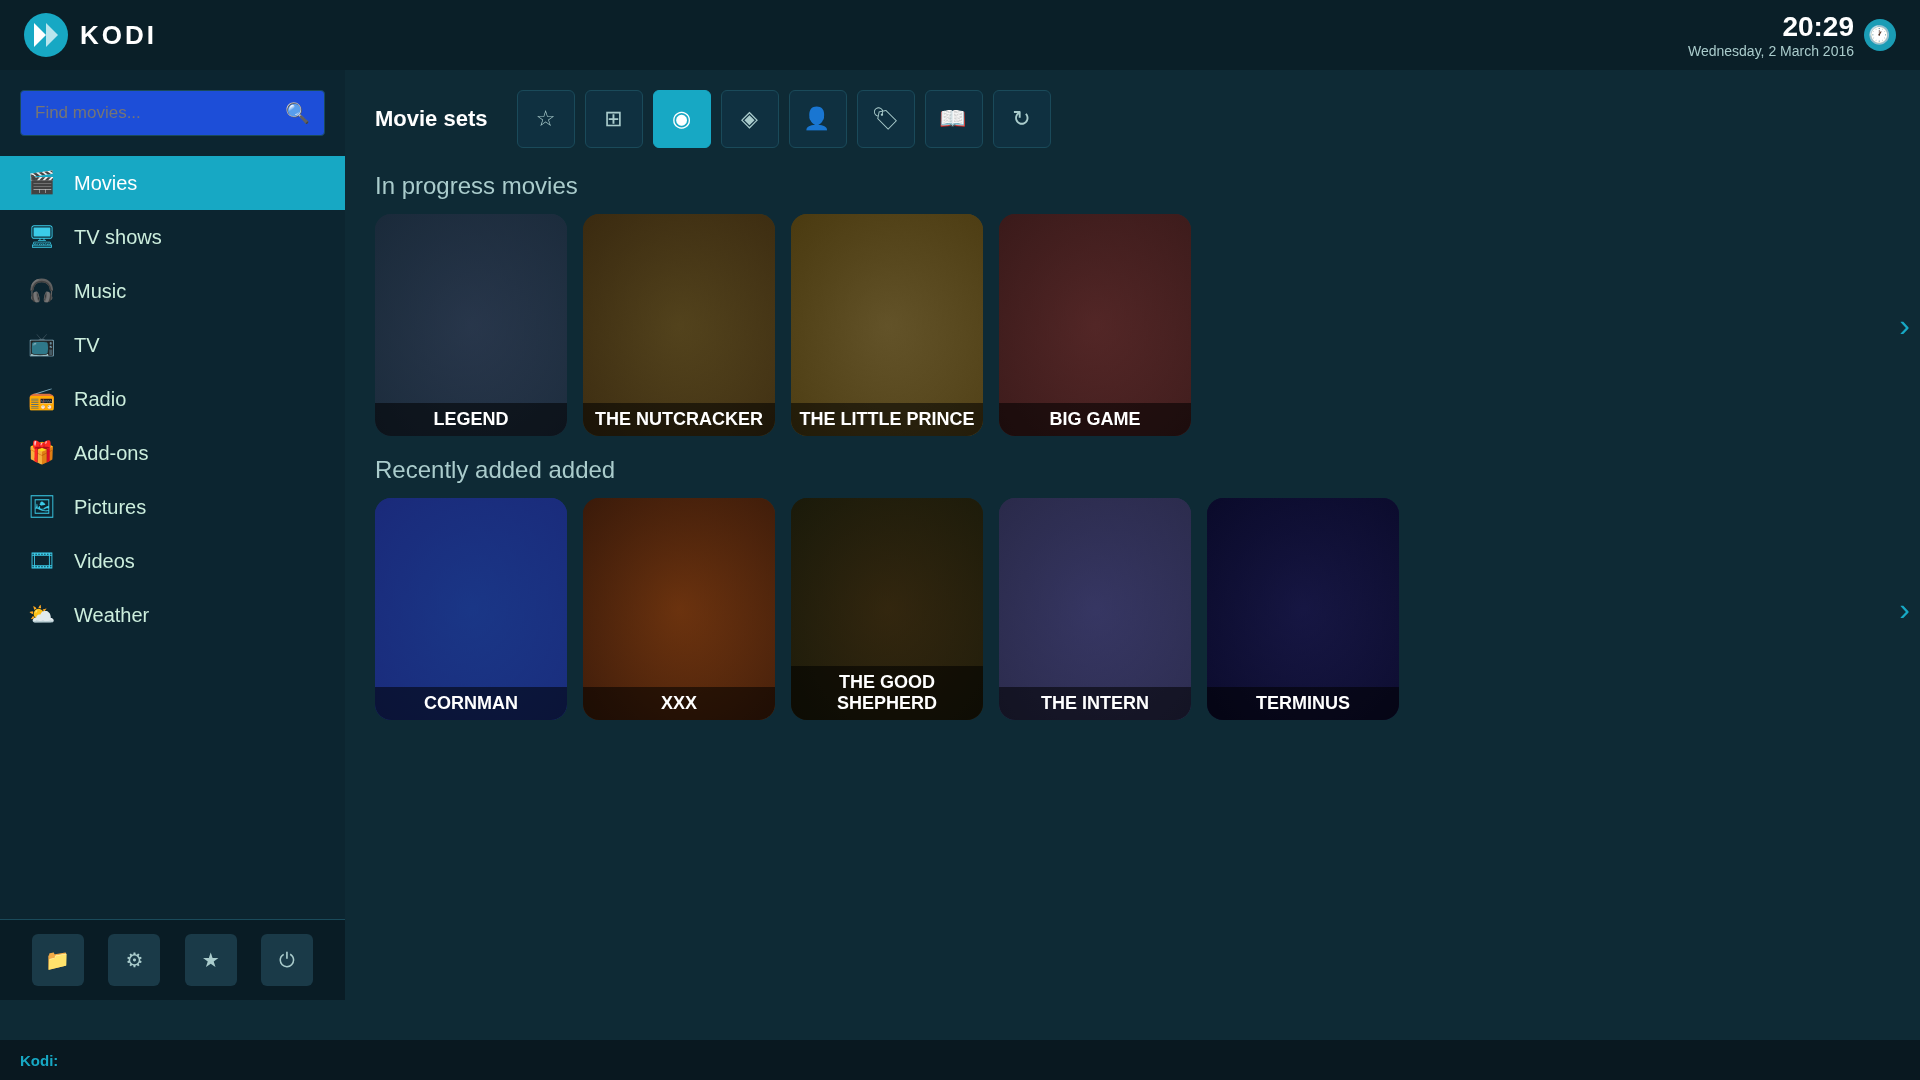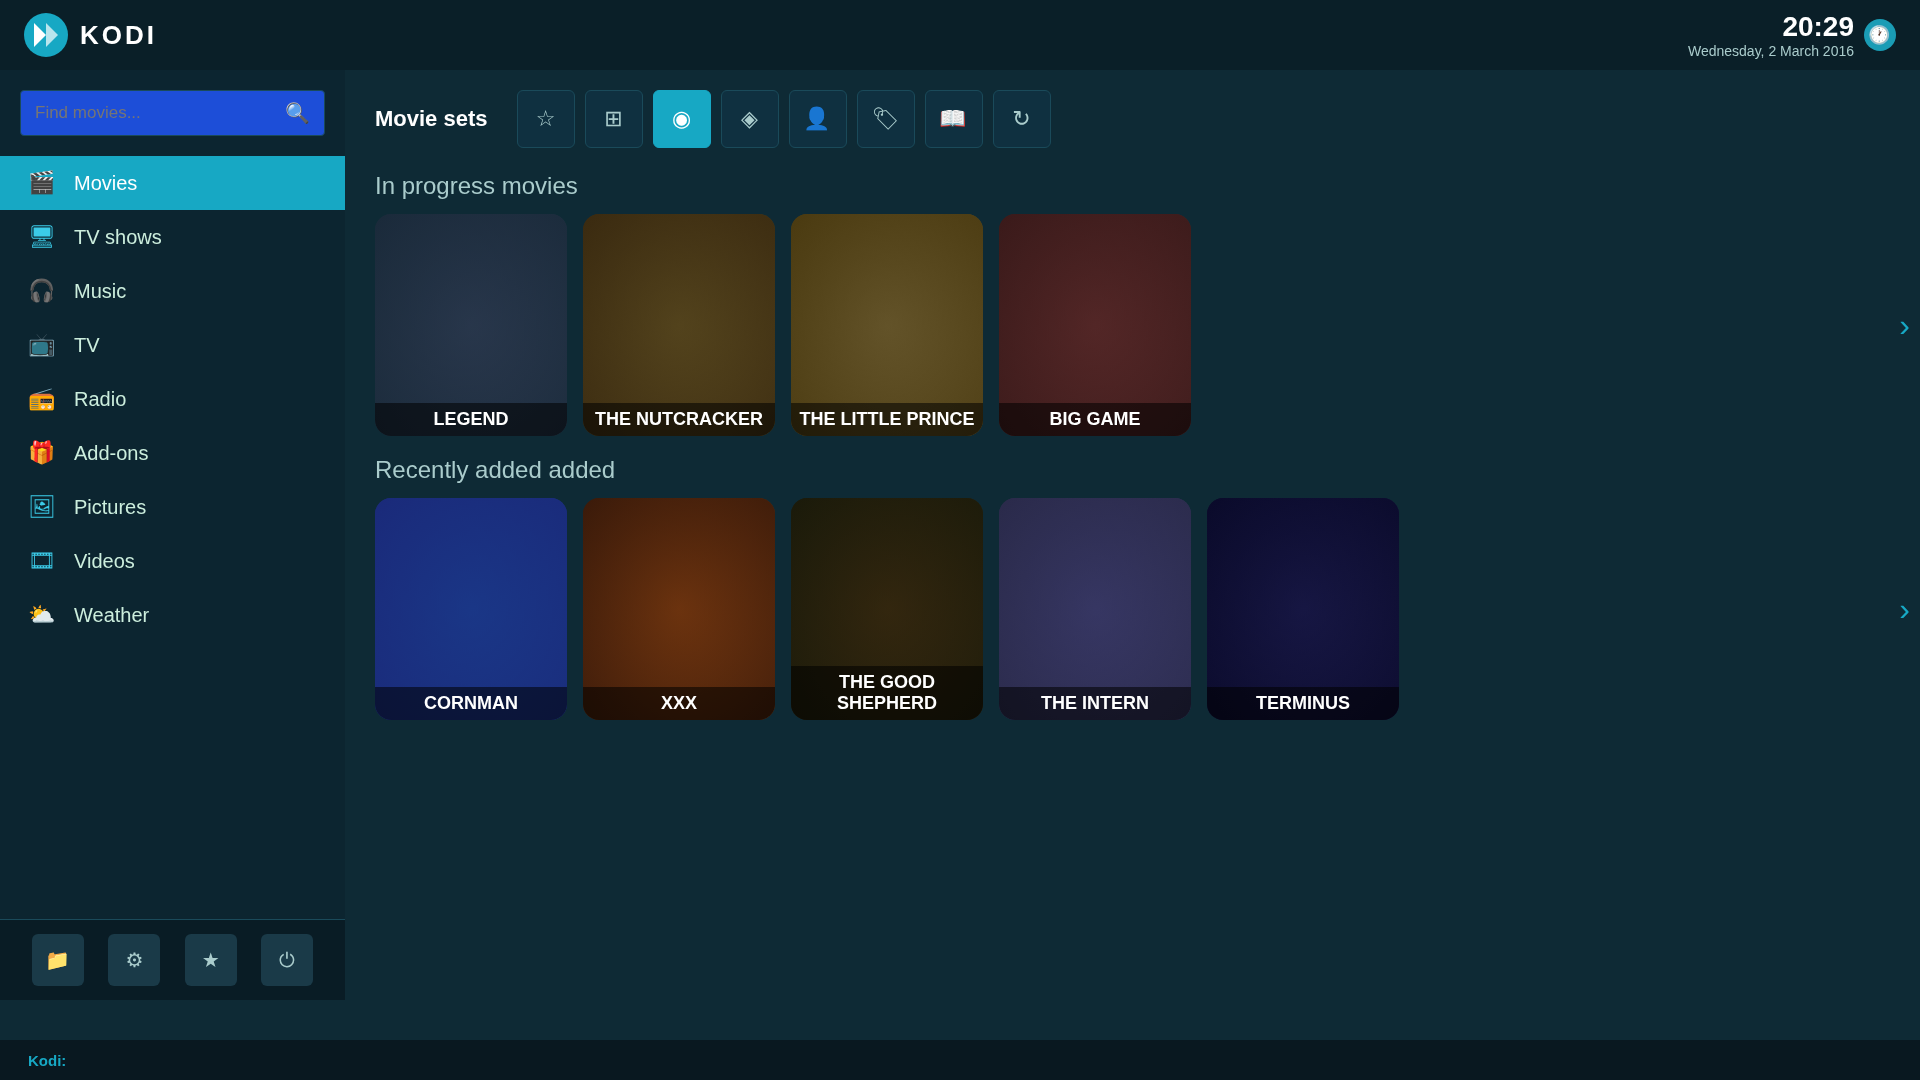--- a/index.html
+++ b/index.html
@@ -248,21 +248,21 @@
     
     .status-bar {
       position: absolute;
       bottom: 0;
       left: 0;
       right: 0;
       height: 40px;
       background-color: #091820;
       display: flex;
       align-items: center;
-      padding: 0 28px;
+      padding: 0 20px;
       font-size: 15px;
     }
     .status-label {
       color: #17a8c4;
       font-weight: bold;
       margin-right: 6px;
     }
     .status-text {
       color: #aacccc;
     }

